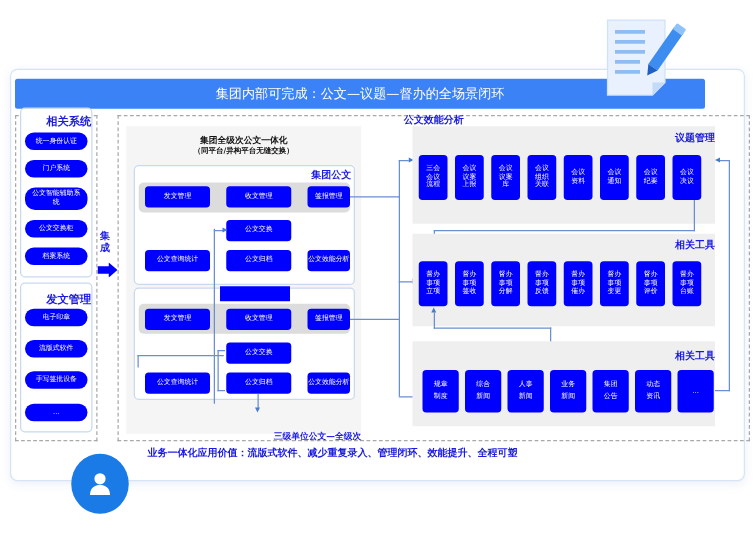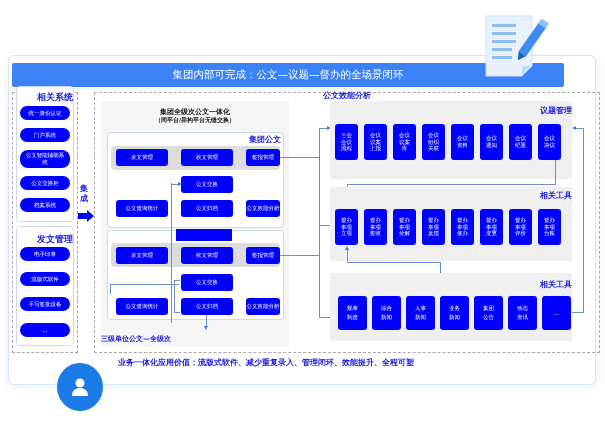--- a/index.html
+++ b/index.html
@@ -95,21 +95,21 @@
 <div class="abs panel" style="left:107px;top:230px;width:177px;height:90px;"></div>
 <div class="abs" style="left:176px;top:229px;width:56px;height:12px;background:#0000ff;"></div>
 <div class="abs" style="left:111px;top:243px;width:169px;height:24px;background:#dcdcdc;border-radius:4px;"></div>
 <div class="abs bbtn" style="left:116px;top:247px;width:52px;height:17px;">发文管理</div>
 <div class="abs bbtn" style="left:181px;top:247px;width:52px;height:17px;">收文管理</div>
 <div class="abs bbtn" style="left:246px;top:247px;width:34px;height:17px;">签报管理</div>
 <div class="abs bbtn" style="left:181px;top:274px;width:52px;height:17px;">公文交换</div>
 <div class="abs bbtn" style="left:116px;top:298px;width:52px;height:17px;">公文查询统计</div>
 <div class="abs bbtn" style="left:181px;top:298px;width:52px;height:17px;">公文归档</div>
 <div class="abs bbtn" style="left:246px;top:298px;width:34px;height:17px;">公文效能分析</div>
-<div class="abs" style="left:101px;top:334px;width:188px;text-align:left;color:#1a1ae0;font-weight:bold;font-size:7px;">三级单位公文—全级次</div>
+<div class="abs" style="left:101px;top:344px;width:188px;text-align:right;color:#1a1ae0;font-weight:bold;font-size:7px;">三级单位公文—全级次</div>
 
 <div class="abs line" style="left:171px;top:183px;width:1px;height:140px;"></div>
 <div class="abs line" style="left:171px;top:184px;width:8px;height:1px;"></div>
 <div class="abs arrowR" style="left:178px;top:182px;"></div>
 <div class="abs line" style="left:110px;top:284px;width:69px;height:1px;"></div>
 <div class="abs line" style="left:110px;top:284px;width:1px;height:10px;"></div>
 
 <div class="abs line" style="left:174px;top:280px;width:1px;height:33px;"></div>
 <div class="abs line" style="left:174px;top:280px;width:6px;height:1px;"></div>
 <div class="abs line" style="left:174px;top:312px;width:6px;height:1px;"></div>

